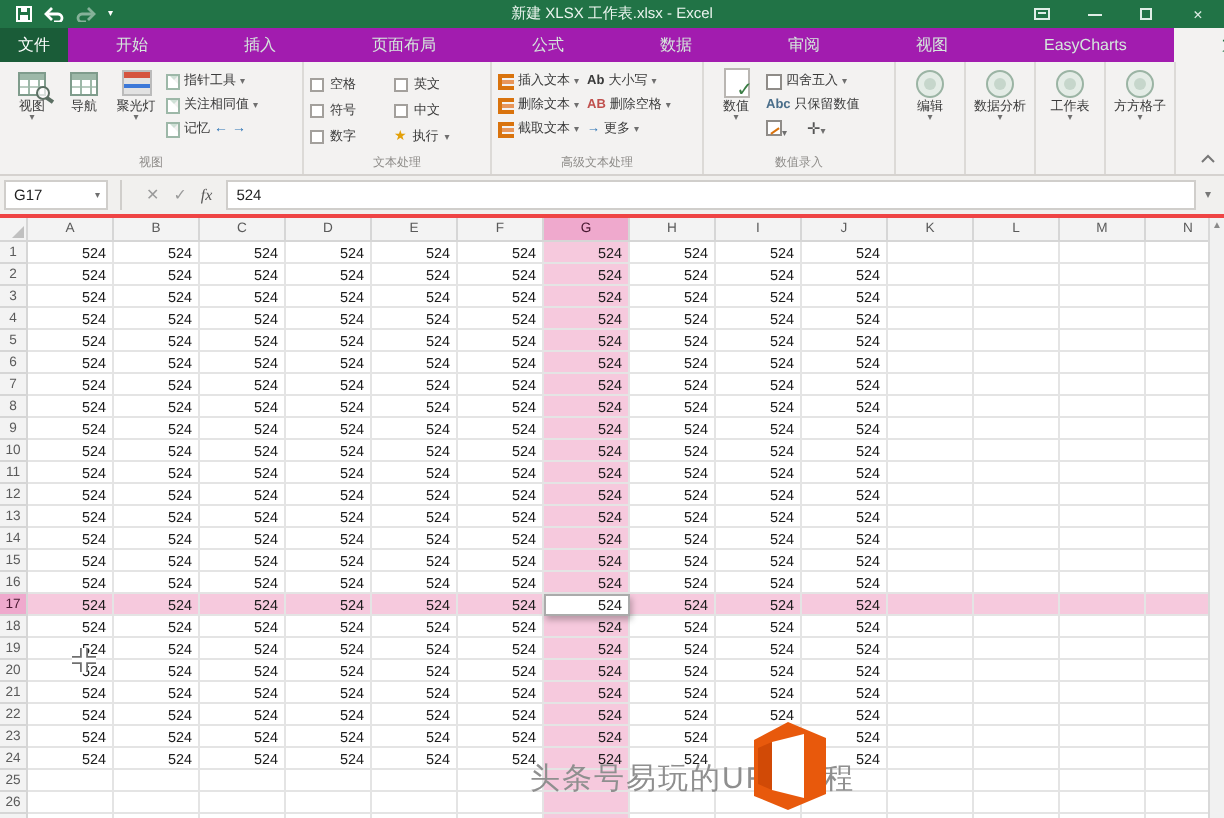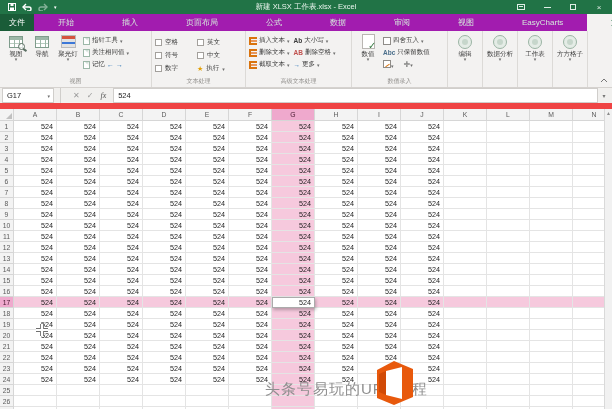--- a/index.html
+++ b/index.html
@@ -68,21 +68,21 @@
   .spot i:nth-child(3){ background:#3c78d8; } .spot i:nth-child(4){ background:#e2e2e2; }
   .grid-ico { width:14px; height:12px; border:1px solid #7f9c8c; background:
      linear-gradient(#fff,#fff) , #fff; position:relative; }
   .grid-ico::before { content:""; position:absolute; inset:0; background:
      linear-gradient(to right, transparent 4px, #9db8a8 4px 5px, transparent 5px 9px, #9db8a8 9px 10px, transparent 10px),
      linear-gradient(to bottom, #9db8a8 0 3px, transparent 3px 6px, #b9ccc0 6px 7px, transparent 7px); }
   .mag { position:absolute; right:-3px; bottom:-3px; width:7px; height:7px; border:1.5px solid #5b6f63; border-radius:50%; background:rgba(255,255,255,.7); }
   .mag::after { content:""; position:absolute; right:-3px; bottom:-2px; width:4px; height:1.5px; background:#5b6f63; transform:rotate(35deg); }
 
   
-  .fbar { height:21px; background:#f1f0ee; border-bottom:6px solid #ef4444; display:flex; align-items:center; padding:2px 2px; gap:0; }
+  .fbar { height:21px; background:#f1f0ee; border-bottom:2px solid #ef4444; display:flex; align-items:center; padding:2px 2px; gap:0; }
   .namebox { width:52px; height:15px; background:#fff; border:1px solid #d0cecb; font-size:7.5px; display:flex; align-items:center; padding-left:4px; color:#222; position:relative; }
   .namebox .arrow { position:absolute; right:3px; }
   .fsep { width:6px; height:15px; border-left:1px solid #d0cecb; margin-left:6px; }
   .fbtns { display:flex; align-items:center; gap:7px; padding:0 7px; color:#9a9a9a; font-size:8px; }
   .fx { font-style:italic; font-family:"Liberation Serif","DejaVu Serif",serif; color:#555; }
   .ffield { flex:1; height:15px; background:#fff; border:1px solid #d0cecb; font-size:7.5px; display:flex; align-items:center; padding-left:4px; color:#222; }
   .fchev { width:12px; text-align:center; color:#777; font-size:6px; }
 
   
   .sheet-wrap { position:relative; height:300px; background:#fff; }

